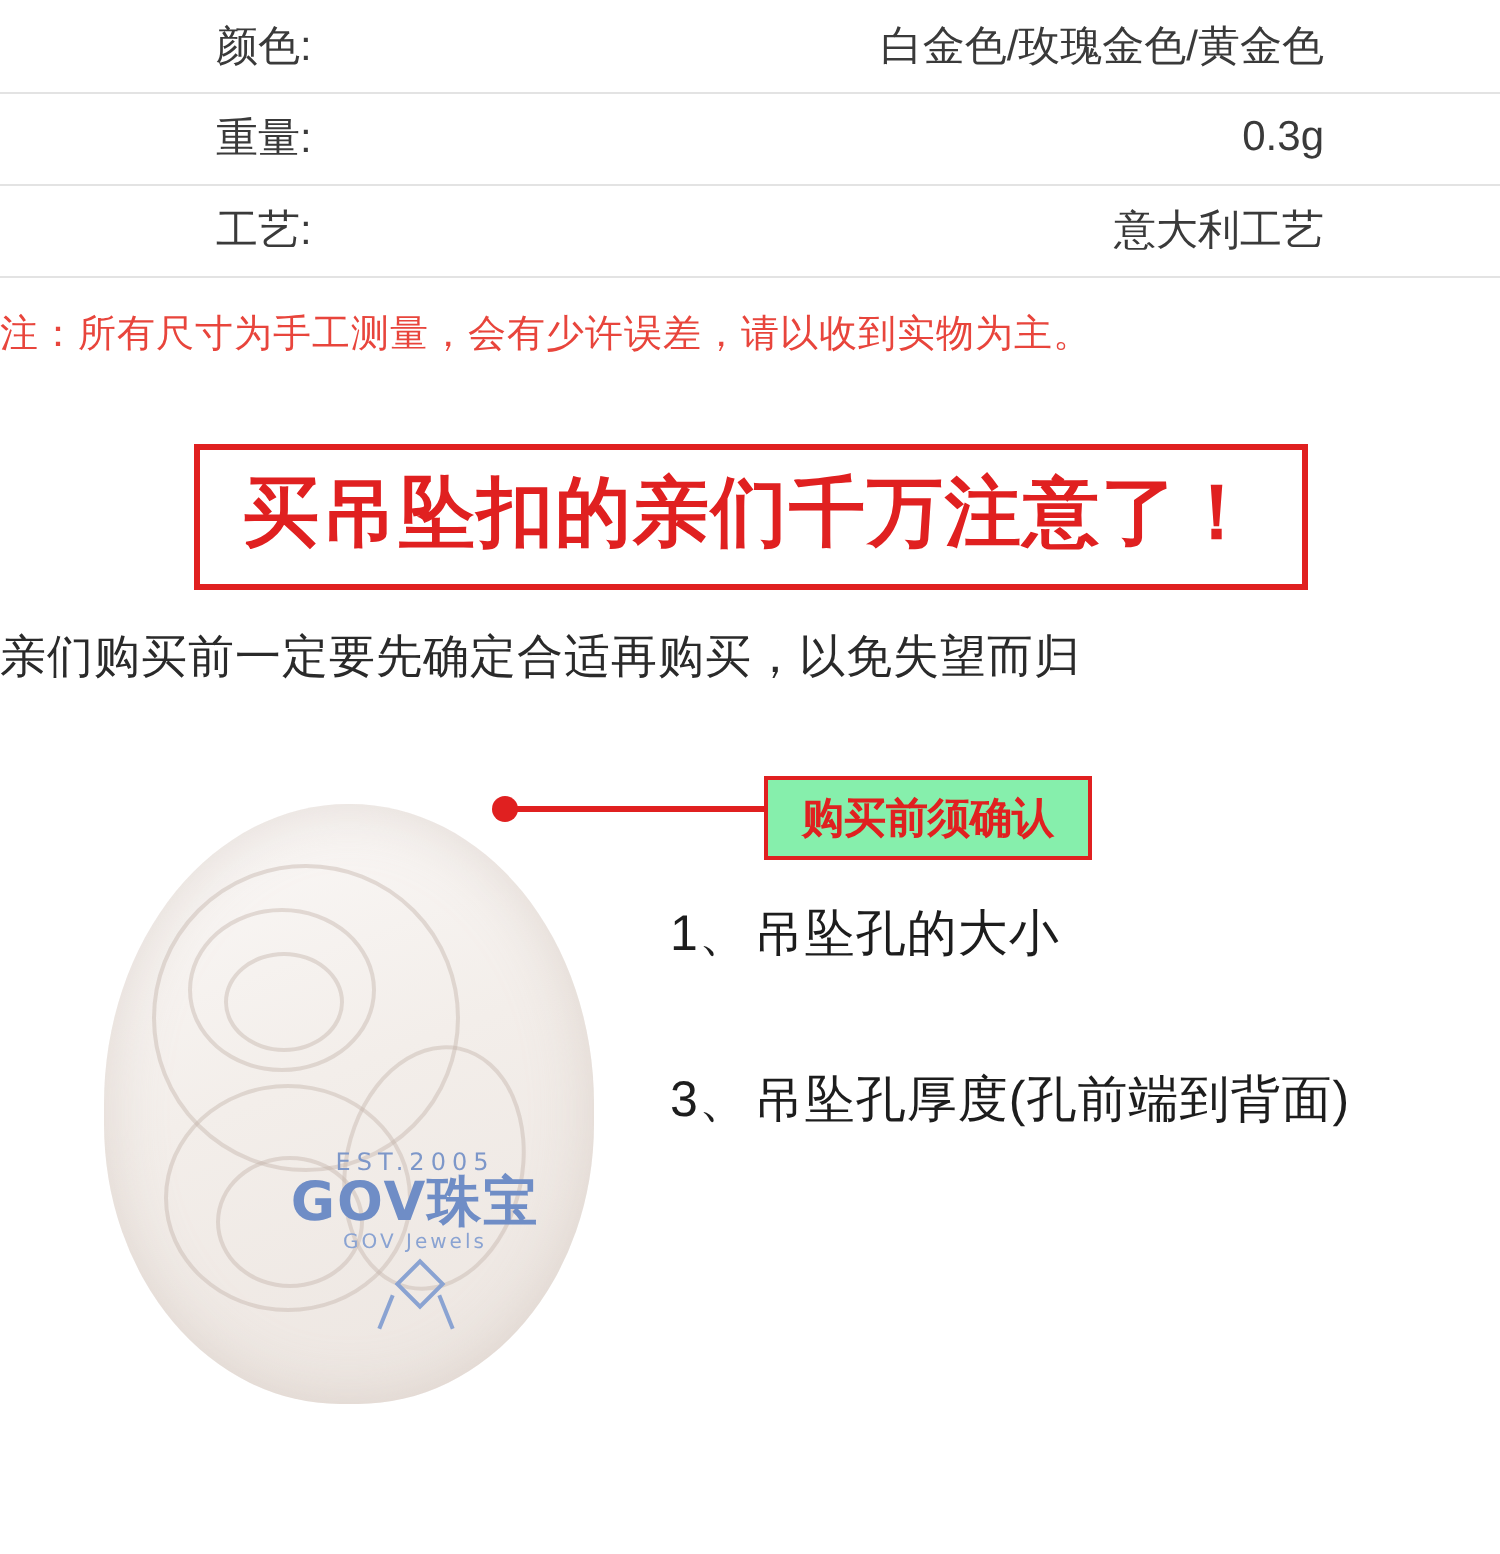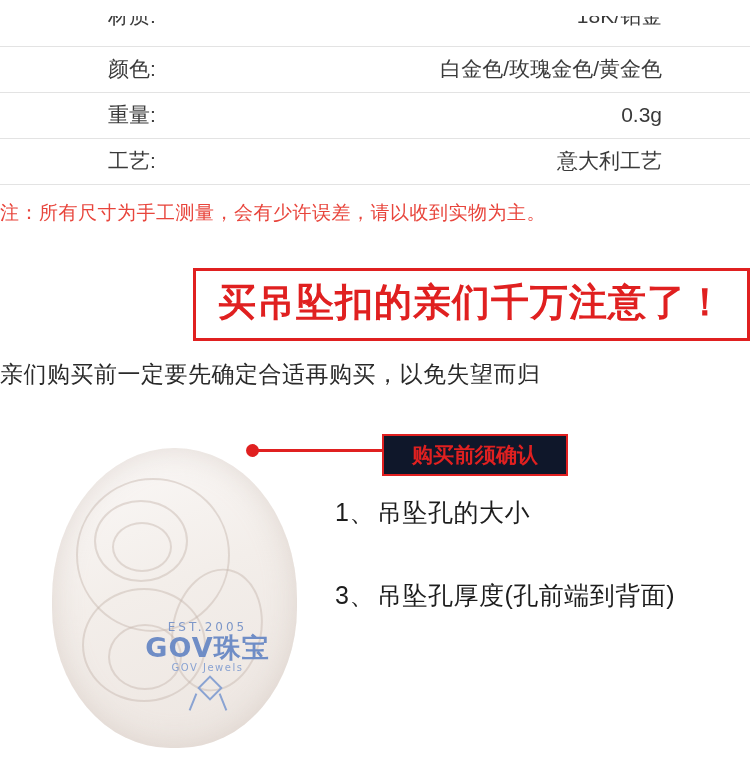--- a/index.html
+++ b/index.html
@@ -70,21 +70,21 @@
     margin-top: 15px;
     color: #e8453c;
     font-size: 19px;
     letter-spacing: 0.5px;
   }
 
   
   .banner-wrap {
     margin-top: 42px;
     display: flex;
-    justify-content: flex-end;
+    justify-content: center;
   }
   .banner {
     border: 3px solid #e02020;
     padding: 6px 22px 10px 22px;
     display: inline-block;
   }
   .banner-text {
     color: #e02020;
     font-size: 38px;
     font-weight: bold;
@@ -185,25 +185,25 @@
   }
   .wm-knot .ln.l { left: 50%; margin-left: -16px; transform: rotate(22deg); }
   .wm-knot .ln.r { left: 50%; margin-left: 14px; transform: rotate(-22deg); }
 
   
   .confirm-box {
     position: absolute;
     left: 382px;
     top: 26px;
     border: 2px solid #e02020;
-    padding: 5px 28px;
+    padding: 5px 17px;
     color: #e02020;
     font-size: 21px;
     font-weight: bold;
-    background: #0f172a;
+    background: #86efac;
     font-family: "DejaVu Sans", sans-serif;
   }
   .leader {
     position: absolute;
     left: 252px;
     top: 41px;
     width: 130px;
     height: 3px;
     background: #e02020;
   }
@@ -233,32 +233,20 @@
   }
   .point .num {
     margin-right: 2px;
   }
 </style>
 </head>
 <body>
 
 <table class="spec-table">
   <tbody>
-    <tr class="row-clipped">
-      <td class="spec-label">
-        <div class="clip-wrap">
-          <div class="clip-inner">材质:</div>
-        </div>
-      </td>
-      <td class="spec-value">
-        <div class="clip-wrap">
-          <div class="clip-inner right">18K/铂金</div>
-        </div>
-      </td>
-    </tr>
     <tr>
       <td class="spec-label">颜色:</td>
       <td class="spec-value">白金色/玫瑰金色/黄金色</td>
     </tr>
     <tr>
       <td class="spec-label">重量:</td>
       <td class="spec-value">0.3g</td>
     </tr>
     <tr>
       <td class="spec-label">工艺:</td>

